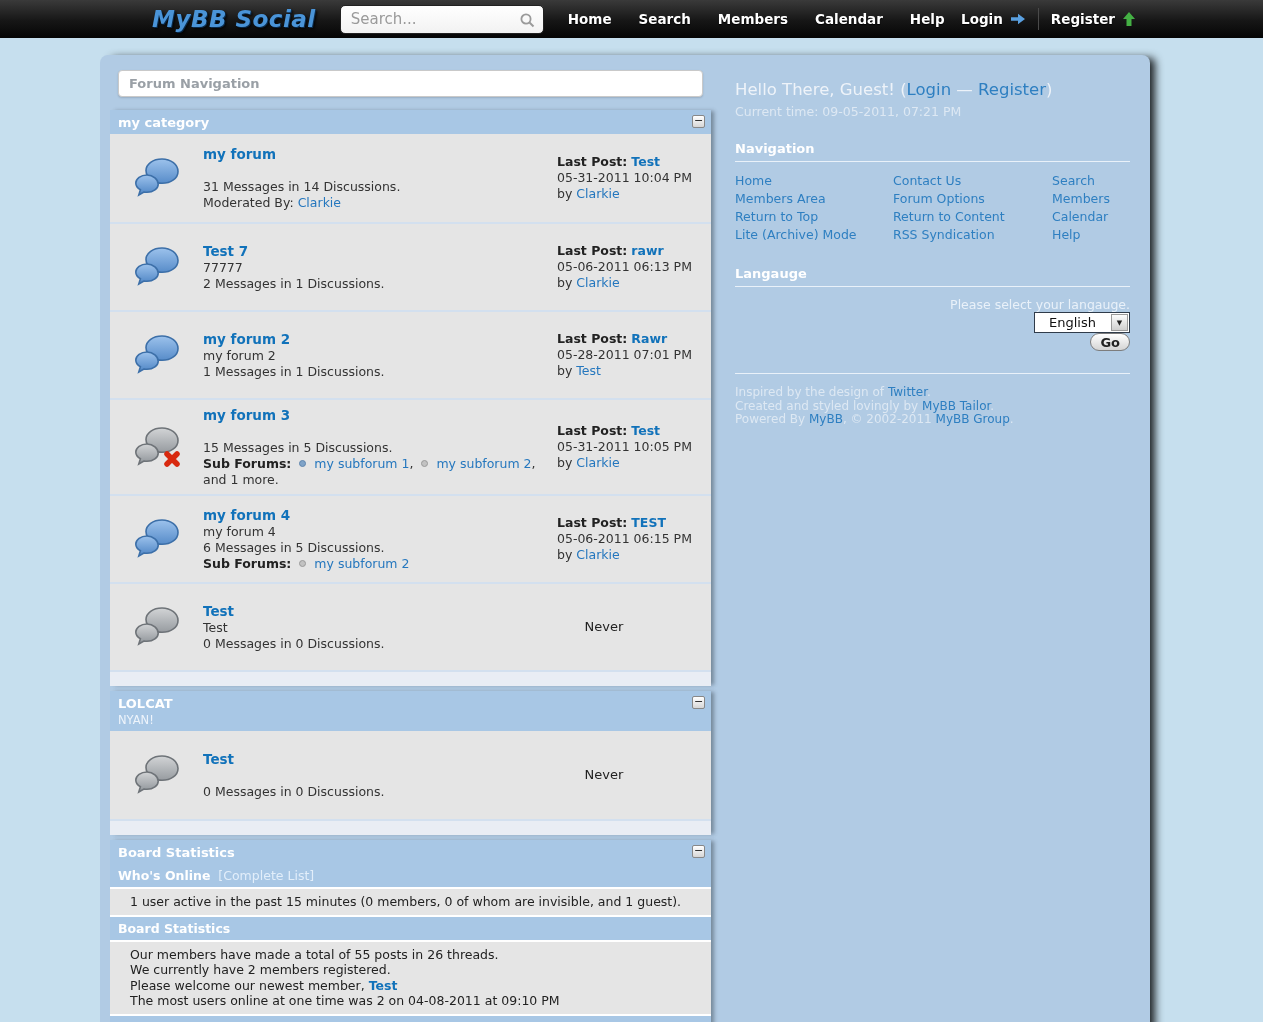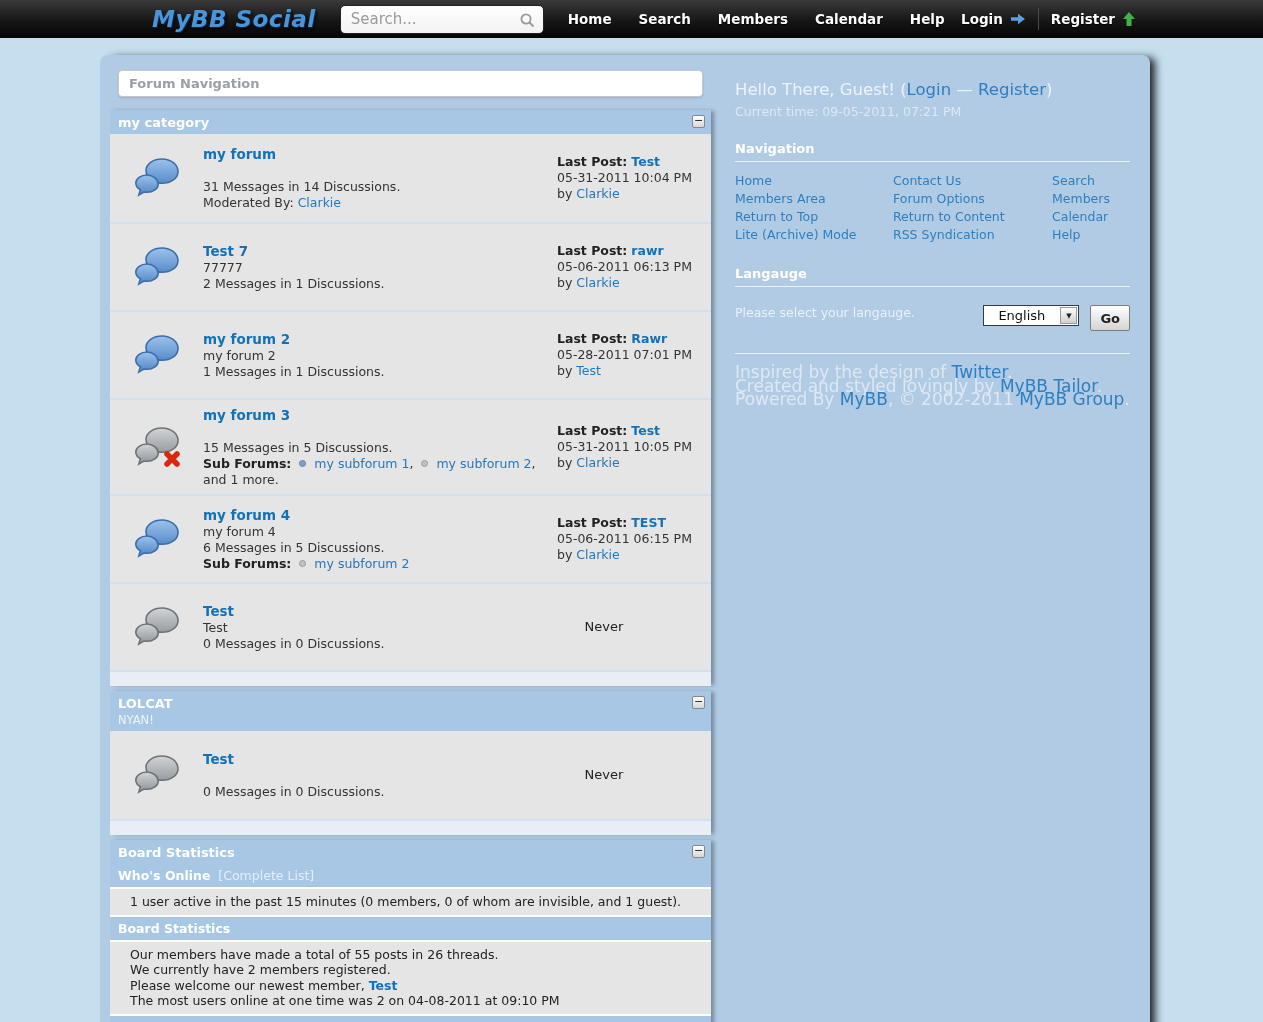--- a/index.html
+++ b/index.html
@@ -87,33 +87,33 @@
   .sidebar { flex:1; margin-left:24px; padding-top:10px; }
   .greeting { font-size:16.5px; color:#eef3f9; }
   .greeting a { color:#2e7fc1; }
   .current-time { font-size:12.5px; color:#dde8f3; margin-top:5px; }
   .side-h { margin-top:22px; font-size:13px; font-weight:bold; color:#fff;
     border-bottom:1px solid #e9f1f9; padding-bottom:5px; }
   .navgrid { display:flex; margin-top:10px; font-size:12.5px; line-height:18px; }
   .navgrid .col { display:flex; flex-direction:column; }
   .navgrid .c1 { width:158px; } .navgrid .c2 { width:159px; } .navgrid .c3 { width:78px; }
   .navgrid a { color:#2e7fc1; }
-  .langrow { display:flex; align-items:flex-start; margin-top:18px; }
+  .langrow { display:flex; align-items:flex-end; margin-top:10px;flex-direction:column; }
   .lang-label { font-size:12.5px; color:#e9f1f9; flex:1; }
   .select { width:96px; height:21px; background:#fff; border:1px solid #2f3b4a;
     display:flex; align-items:center; cursor:pointer; }
   .select .val { flex:1; text-align:center; font-size:13px; color:#111; }
   .select .arrowbox { width:17px; height:17px; margin:1px; border:1px solid #9a9a9a;
     background:linear-gradient(#fdfdfd,#cfcfcf); display:flex; align-items:center;
     justify-content:center; font-size:7px; color:#222; }
-  .go-btn { margin-left:11px; height:26px; padding:0 9px; font-size:13px; font-weight:bold;
+  .go-btn { margin-left:11px; height:18px; padding:0 9px; font-size:13px; font-weight:bold;
     color:#222; background:linear-gradient(#ffffff,#d4d4d4); border:1px solid #7d7d7d;
-    border-radius:2px; cursor:pointer; font-family:inherit; }
+    border-radius:10px; cursor:pointer; font-family:inherit; }
   .side-divider { border:none; border-top:1px solid #e9f1f9; margin:22px 0 12px 0; }
-  .credits { font-size:17px; color:#dde8f3; line-height:13.5px; }
+  .credits { font-size:12px; color:#dde8f3; line-height:13.5px; }
   .credits a { color:#2e7fc1; }
 
   .ficon { flex:none; }
 </style>
 </head>
 <body>
 
 <svg width="0" height="0" style="position:absolute">
   <defs>
     <linearGradient id="gradBlue" x1="0" y1="0" x2="0" y2="1">

